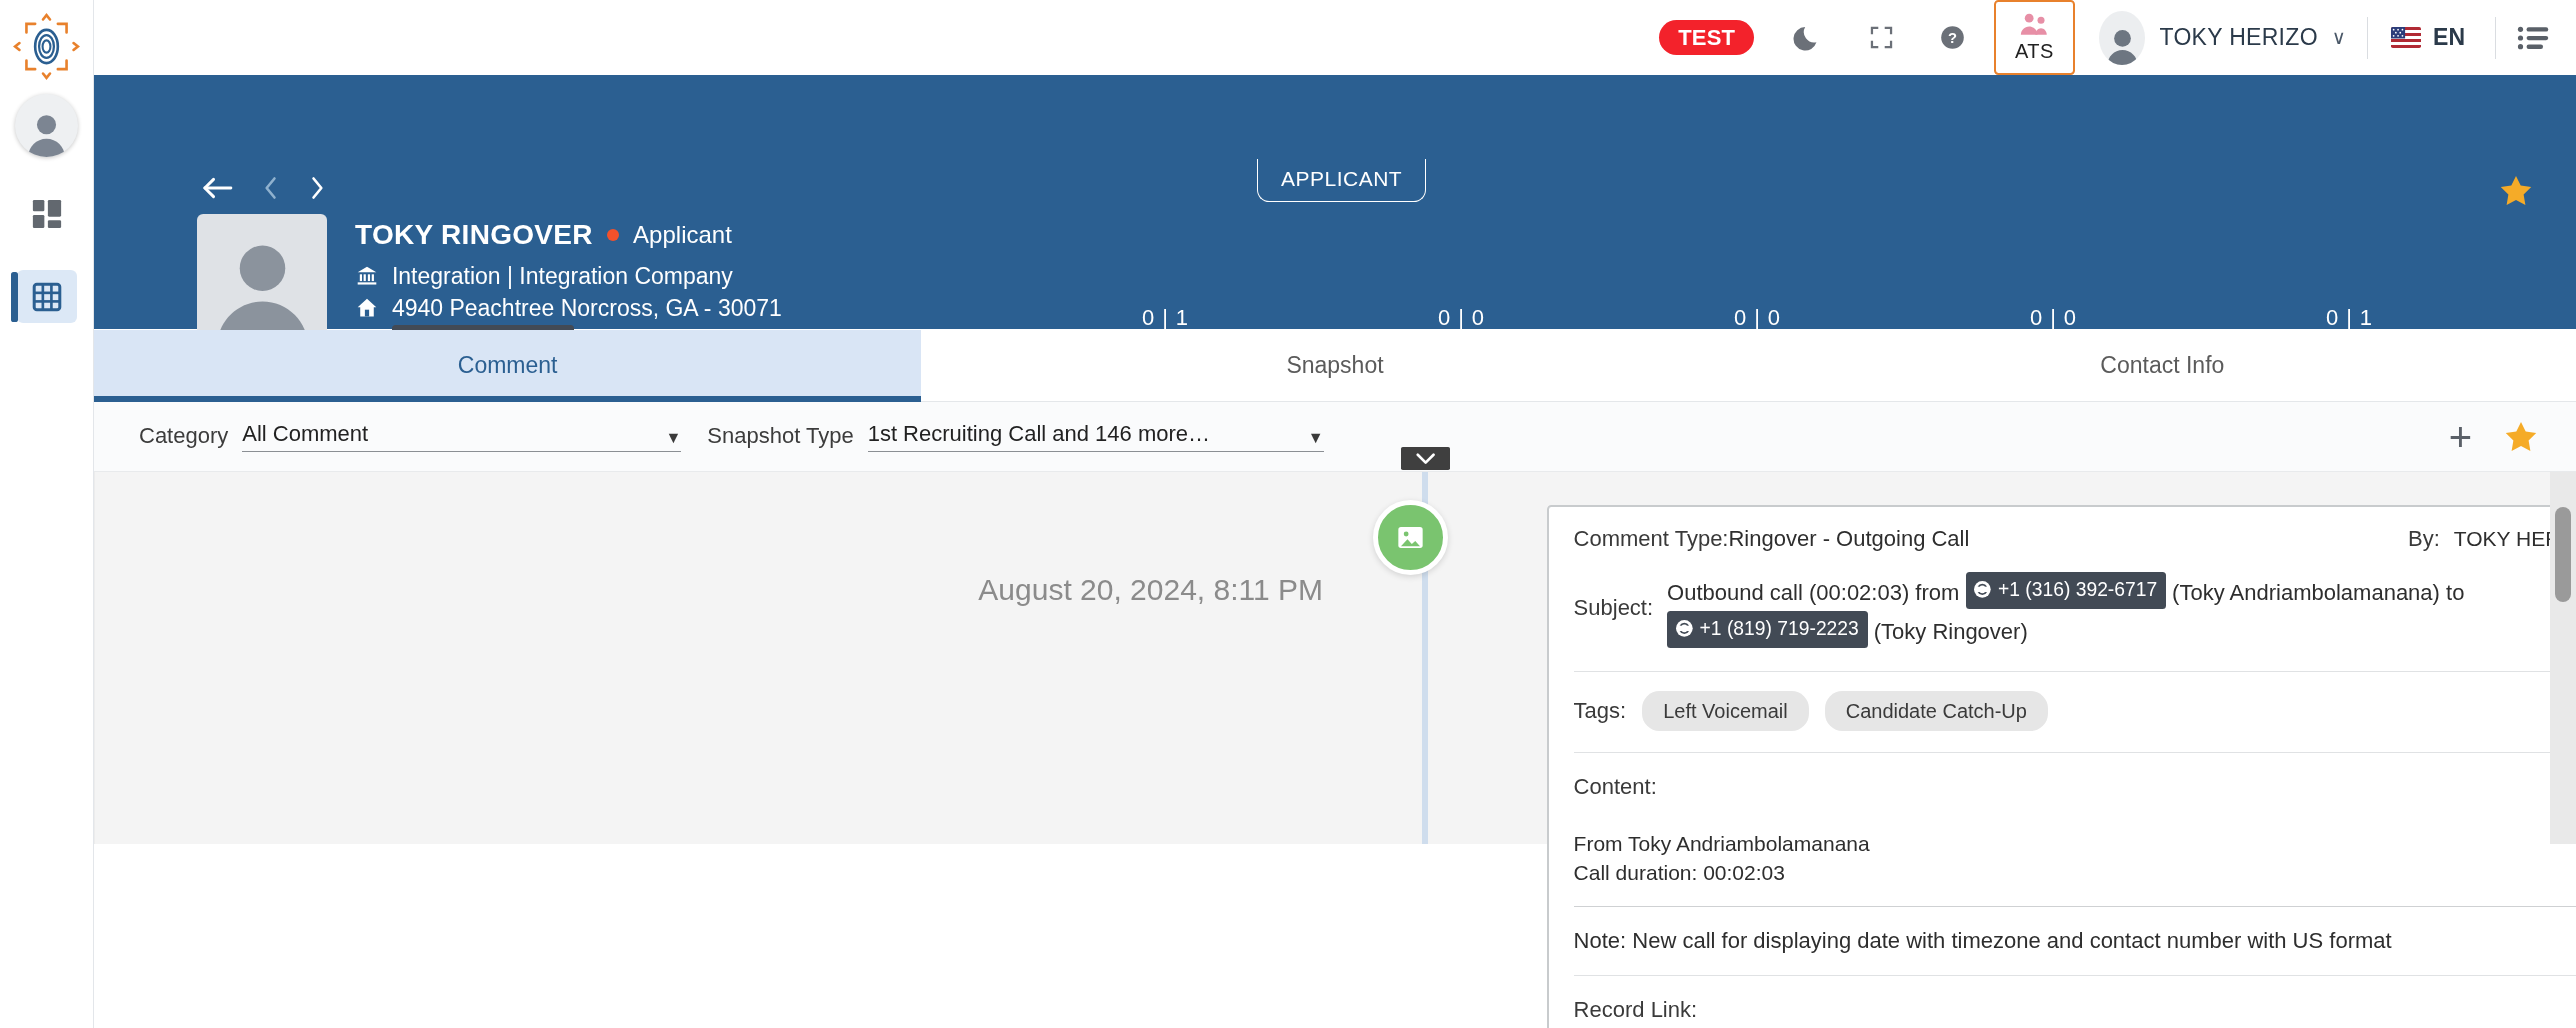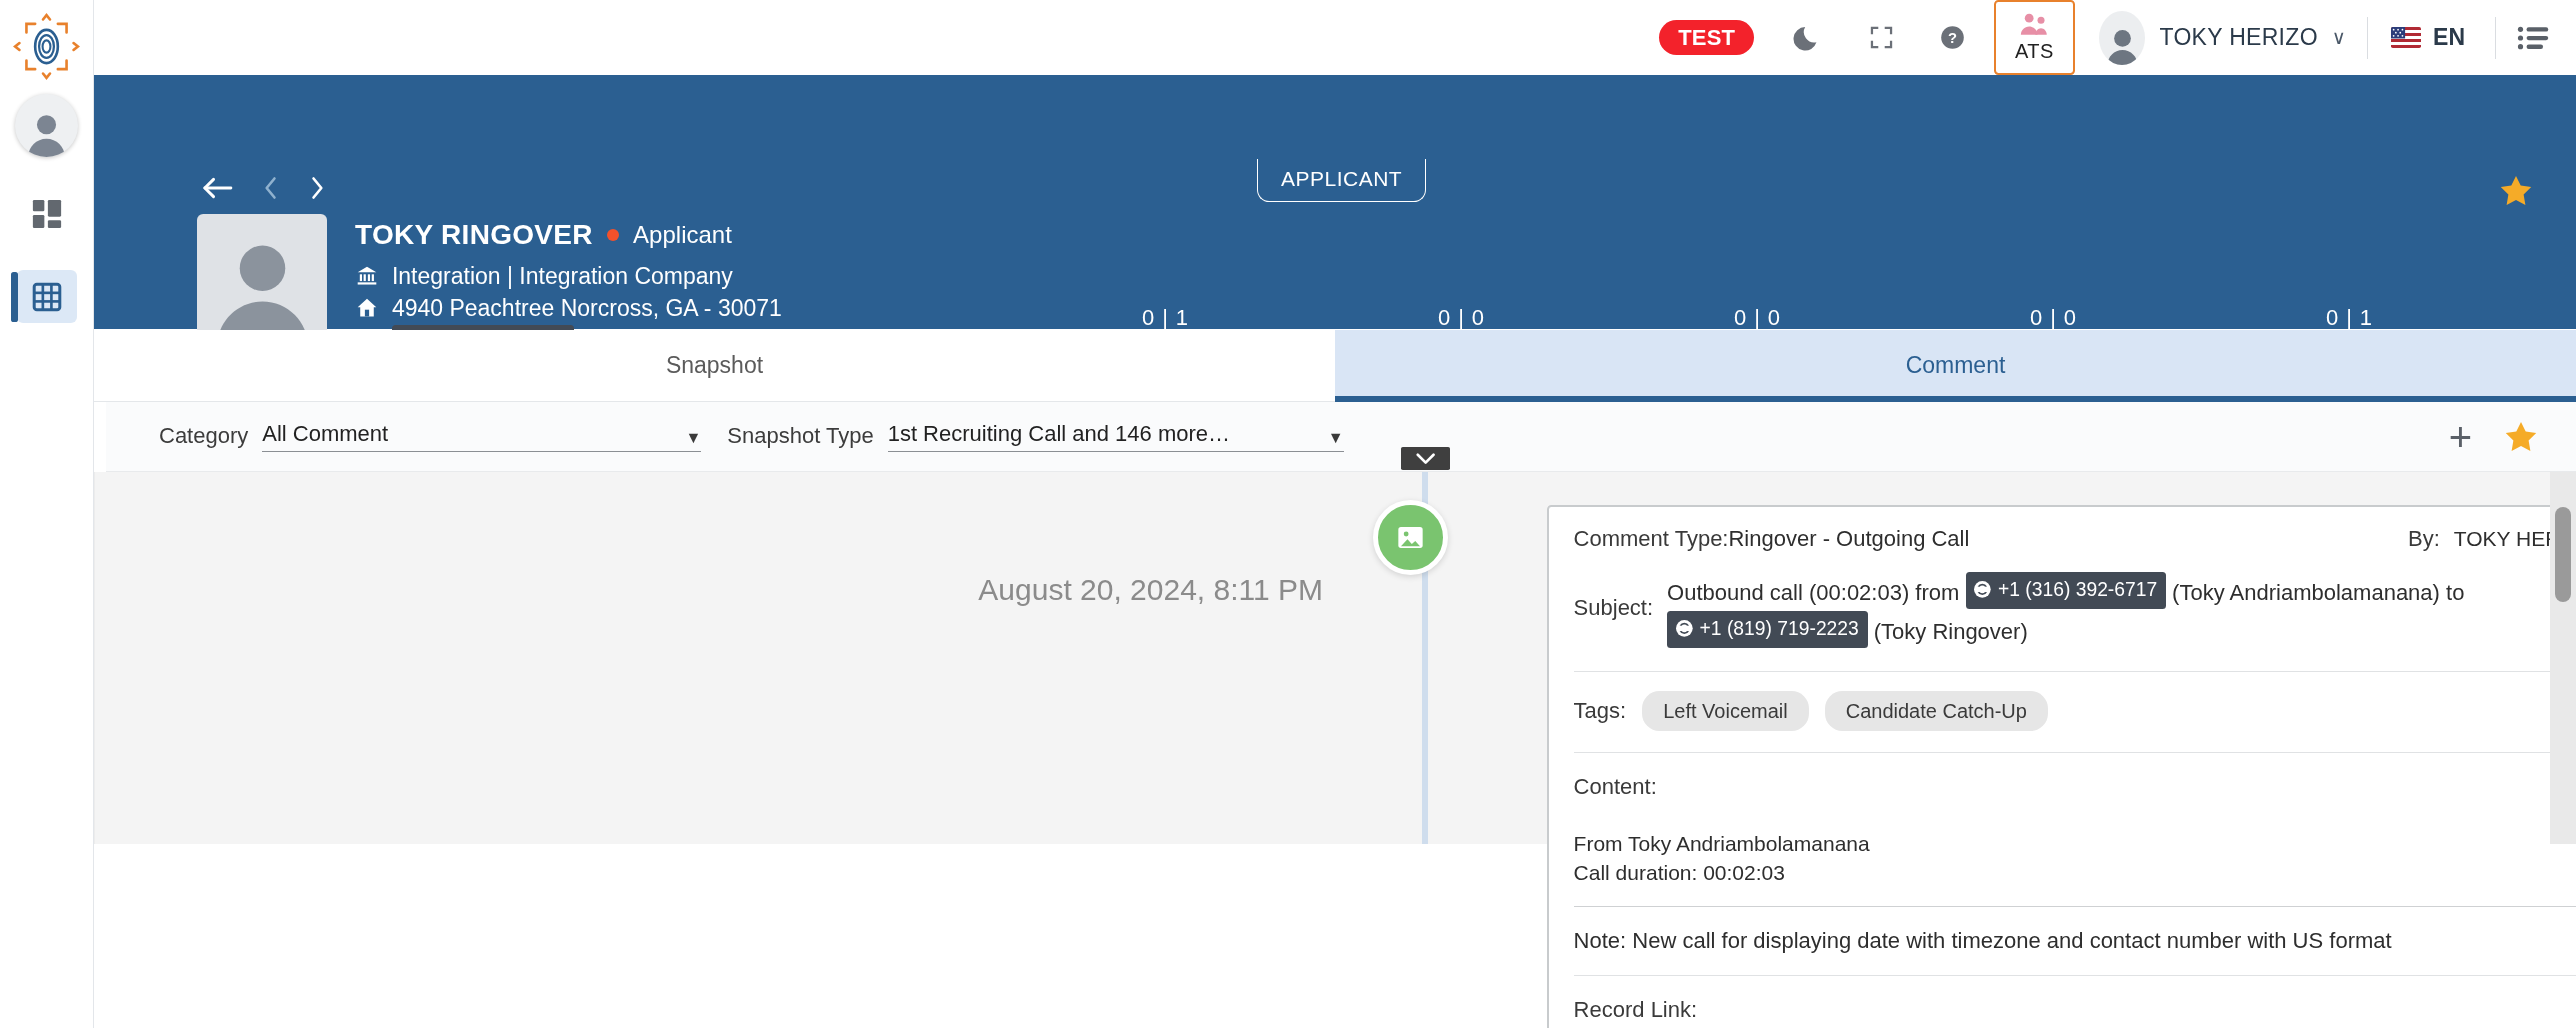--- a/index.html
+++ b/index.html
@@ -125,21 +125,21 @@
 
   
   .tabs { position:absolute; left: 94px; top: 330px; right: 0; height: 72px; background:#fff;
           display:flex; border-bottom: 0.9px solid #e4e7ea; }
   .tab { flex: 1; display:flex; align-items:center; justify-content:center;
          font-size: 23px; color:#5b5b5b; position:relative; }
   .tab.active { background: #d9e5f5; color: #2b5f91; }
   .tab.active::after { content:""; position:absolute; left:0; right:0; bottom:-0.9px; height: 6.1px; background:#2b5f91; }
 
   
-  .filters { position:absolute; left: 106px; top: 402px; right: 0; height: 70px;
+  .filters { position:absolute; left: 86px; top: 402px; right: 0; height: 70px;
              background:#fafbfc; border-bottom: 0.9px solid #e8eaec; display:flex; align-items:center; }
   .f-group { display:flex; align-items:flex-end; gap: 14px; }
   .f-label { font-size: 22px; color: #3c3c3c; padding-bottom: 3.5px; white-space:nowrap; }
   .f-select { position:relative; border-bottom: 1.8px solid #8b8f94; display:flex; align-items:flex-end; justify-content: space-between; padding-bottom: 4.4px; }
   .f-select .val { font-size: 22px; color: #222; white-space:nowrap; }
   .f-select .tri { font-size: 16px; color: #3a3a3a; margin-left: 23px; }
   .f-cat { width: 439px; }
   .f-type { width: 456px; }
   .f-right { margin-left:auto; display:flex; align-items:center; gap: 33px; padding-right: 39px; }
   .plus { font-size: 40px; color: #5a6068; line-height: 1; font-weight: 300; }
@@ -489,22 +489,23 @@
         <div class="nums">0 | 1</div>
         <div class="bar" style="background:#b6d3b2; width:325px"></div>
         <div class="cap">
             <span>Total</span>
           </div>
       </div>
     </div>
   </div>
 
   <div class="tabs">
+    <div class="tab active">Comment</div>
     <div class="tab">Snapshot</div>
-    <div class="tab active">Comment</div>
+    <div class="tab">Contact Info</div>
   </div>
 
   <div class="filters">
     <div class="f-group" style="margin-left:53px">
       <span class="f-label">Category</span>
       <div class="f-select f-cat">
         <span class="val">All Comment</span>
         <span class="tri">▼</span>
       </div>
     </div>

